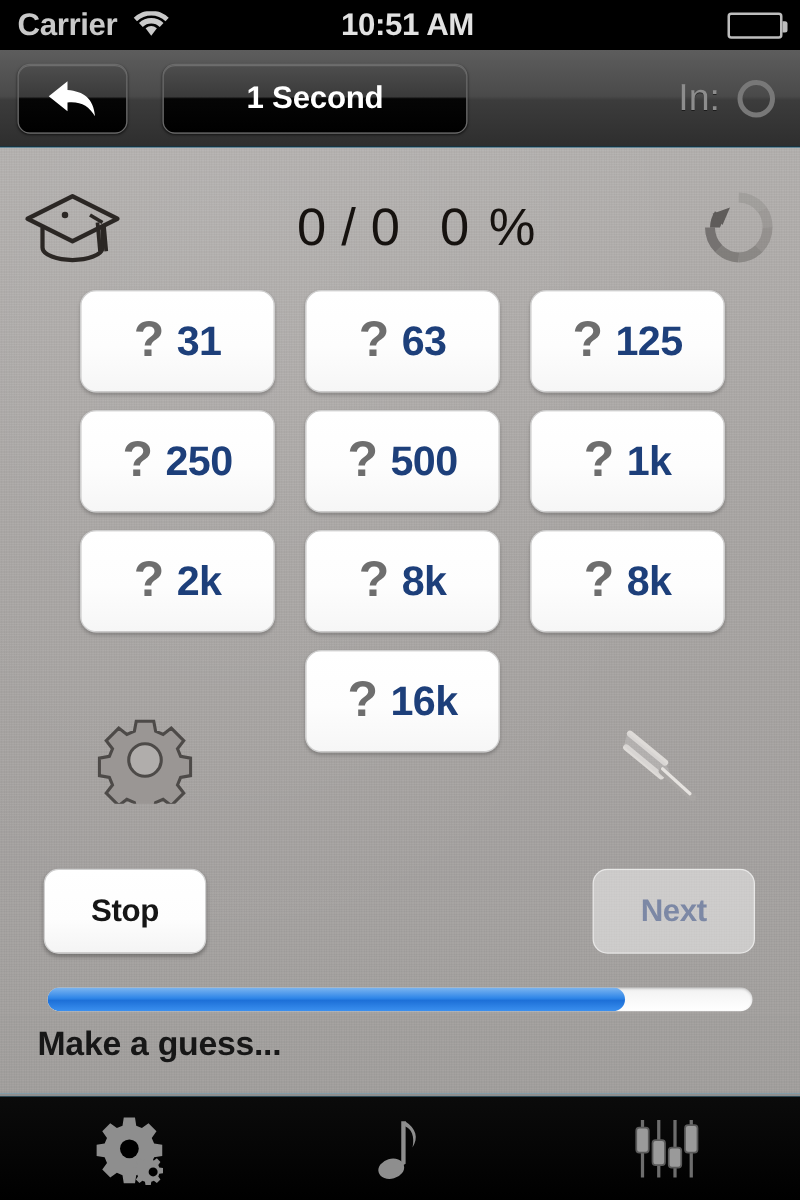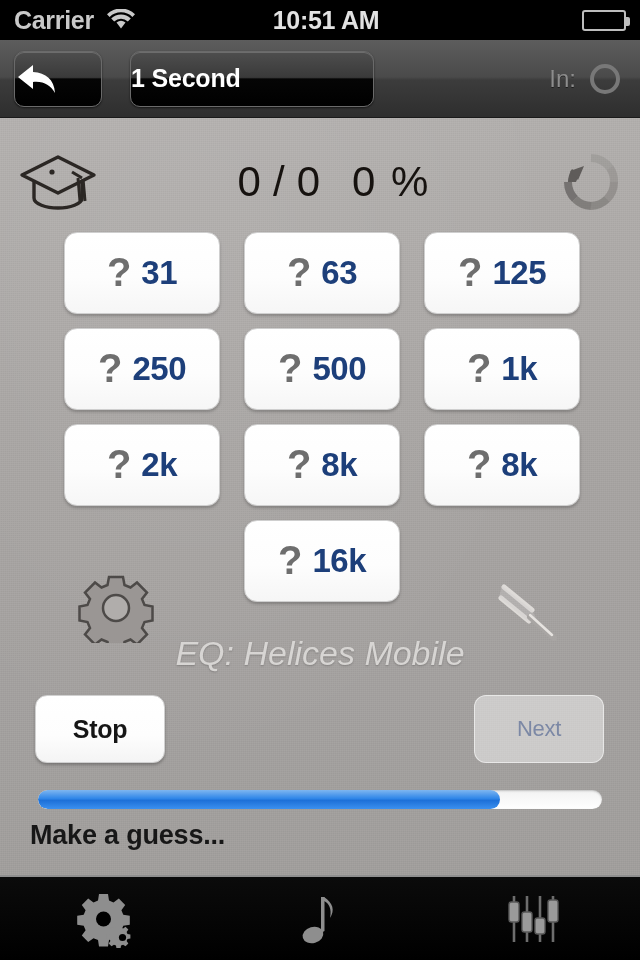--- a/index.html
+++ b/index.html
@@ -91,21 +91,21 @@
     padding: 0 14px;
   }
   .glossy-btn {
     background: linear-gradient(to bottom, #4e4e4e 0%, #3a3a3a 47%, #050505 50%, #000000 100%);
     border: 1px solid #6a6a6a;
     border-radius: 10px;
     box-shadow: inset 0 1px 0 rgba(255,255,255,0.18), 0 1px 2px rgba(0,0,0,0.6);
     height: 56px;
     display: flex;
     align-items: center;
-    justify-content: flex-start;
+    justify-content: center;
     cursor: pointer;
   }
   .back-btn { width: 88px; }
   .back-arrow { width: 44px; height: 34px; }
   .seconds-btn {
     width: 244px;
     margin-left: 28px;
   }
   .seconds-label {
     color: #fff;
@@ -115,21 +115,21 @@
   }
   .in-group {
     margin-left: auto;
     display: flex;
     align-items: center;
     gap: 14px;
     padding-right: 6px;
   }
   .in-label {
     color: #8d8d8d;
-    font-size: 24px;
+    font-size: 30px;
     font-weight: 500;
     text-shadow: 0 1px 0 rgba(0,0,0,0.5);
   }
   .in-indicator {
     width: 30px; height: 30px;
     border: 4px solid #787878;
     border-radius: 50%;
   }
 
   
@@ -262,22 +262,22 @@
     top: 577px; left: 474px;
     width: 130px; height: 68px;
     background: rgba(255,255,255,0.45);
     border: 1px solid rgba(255,255,255,0.55);
     border-radius: 12px;
     display: flex; align-items: center; justify-content: center;
     cursor: default;
   }
   .next-label {
     color: #7c88a5;
-    font-size: 22px;
-    font-weight: normal;
+    font-size: 25px;
+    font-weight: bold;
     letter-spacing: -0.3px;
   }
 
   
   .progress-track {
     position: absolute;
     top: 672px; left: 38px;
     width: 564px; height: 19px;
     background: linear-gradient(to bottom, #f2f2f2, #ffffff);
     border-radius: 10px;
@@ -464,21 +464,20 @@
         <g stroke="#dedbd8" stroke-width="5" stroke-linecap="round" fill="none">
           <line x1="12" y1="11" x2="40" y2="34"></line>
           <line x1="9" y1="22" x2="37" y2="45"></line>
         </g>
         <path d="M10 10 L40 34 L44 42 L38 46 L33 43 L7 21 Z" fill="#cfcccb" opacity="0.35"></path>
         <line x1="38" y1="41" x2="62" y2="62" stroke="#a8a5a3" stroke-width="6" stroke-linecap="round"></line>
         <line x1="38" y1="39" x2="60" y2="59" stroke="#e6e3e0" stroke-width="2.5" stroke-linecap="round"></line>
       </svg>
     </div>
 
-    <div class="eq-label">EQ: Helices Mobile</div>
 
     <div class="stop-btn">
       <span class="stop-label">Stop</span>
     </div>
     <div class="next-btn">
       <span class="next-label">Next</span>
     </div>
 
     <div class="progress-track">
       <div class="progress-fill" style="width: 82%;"></div>

